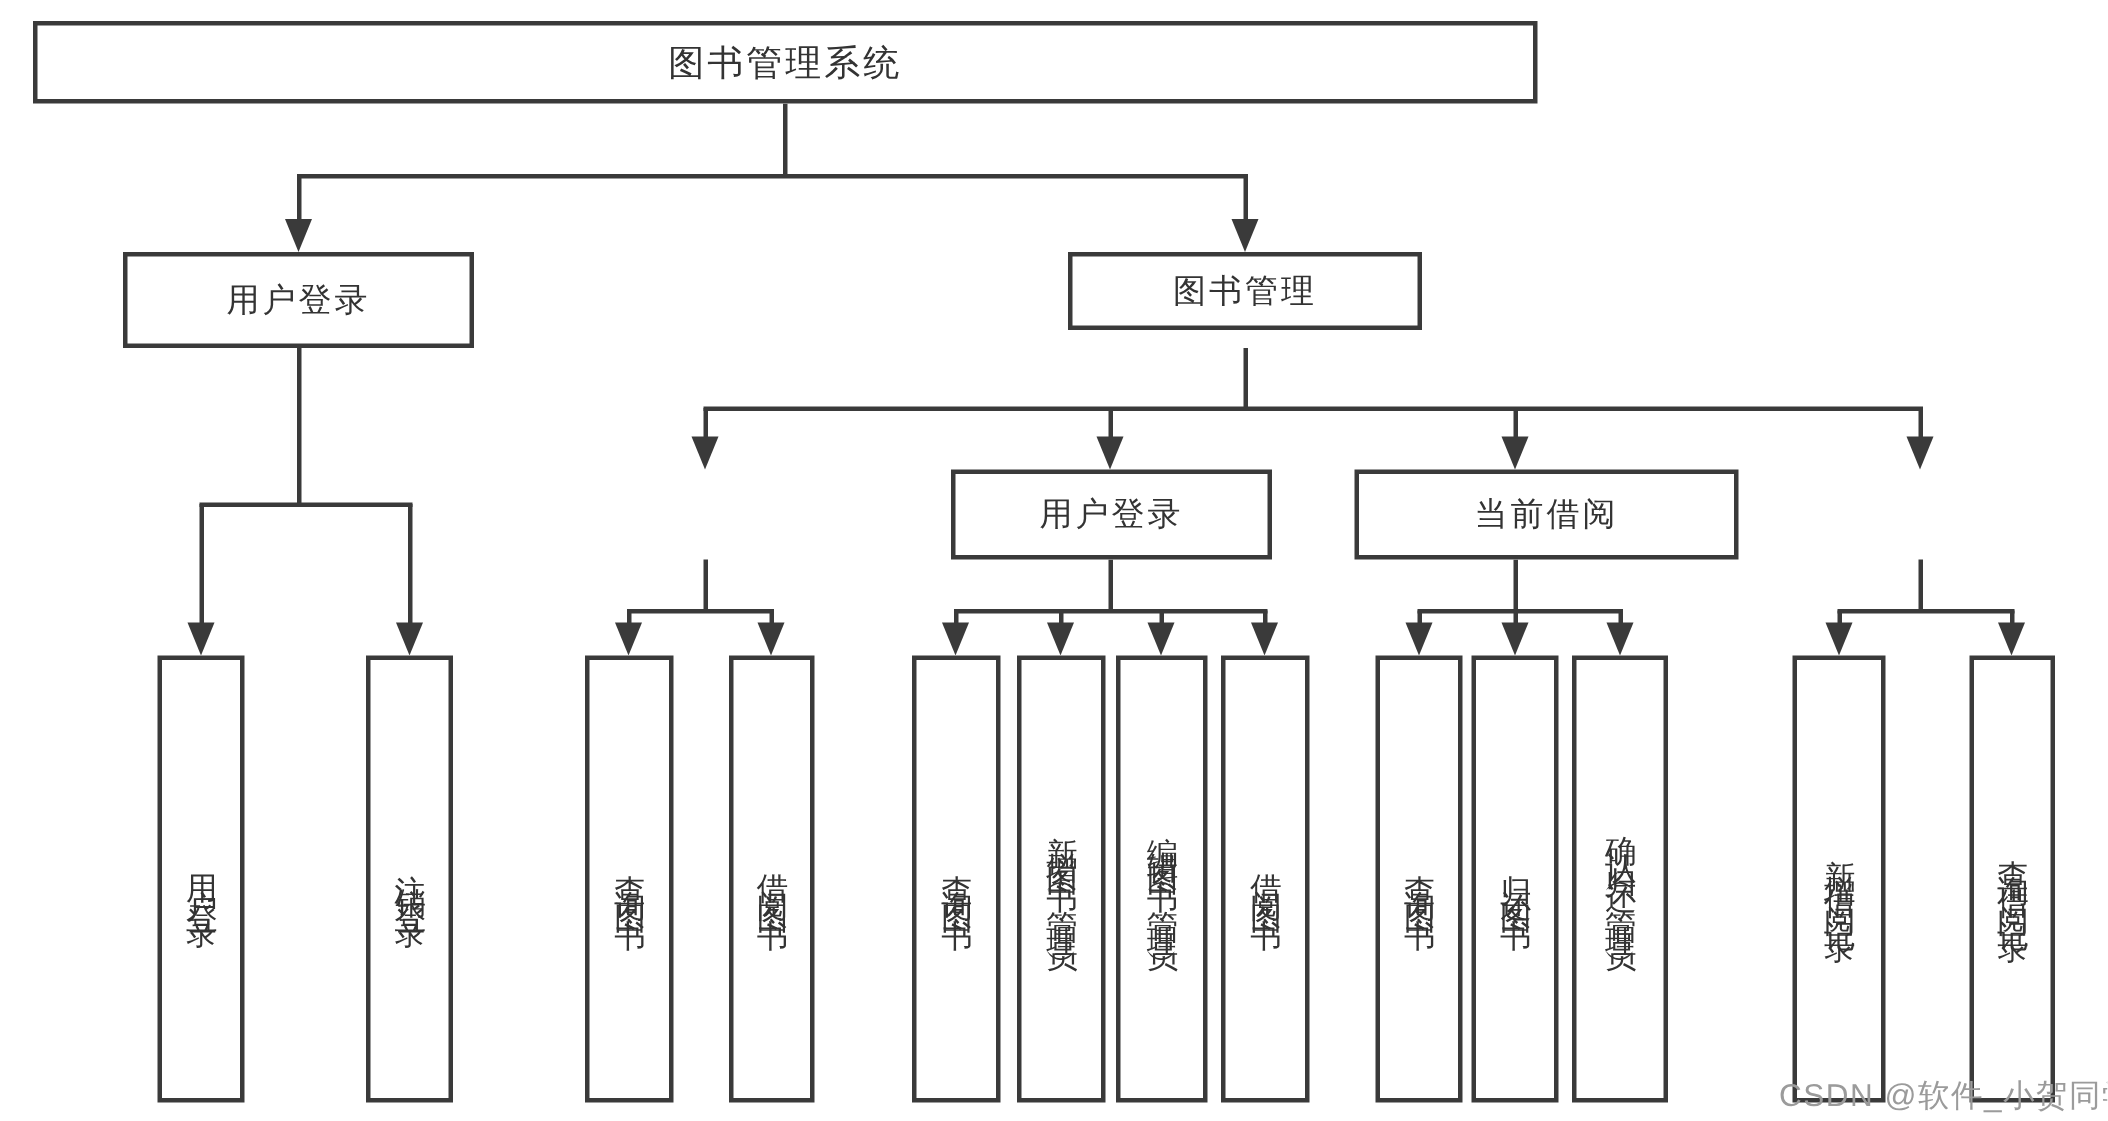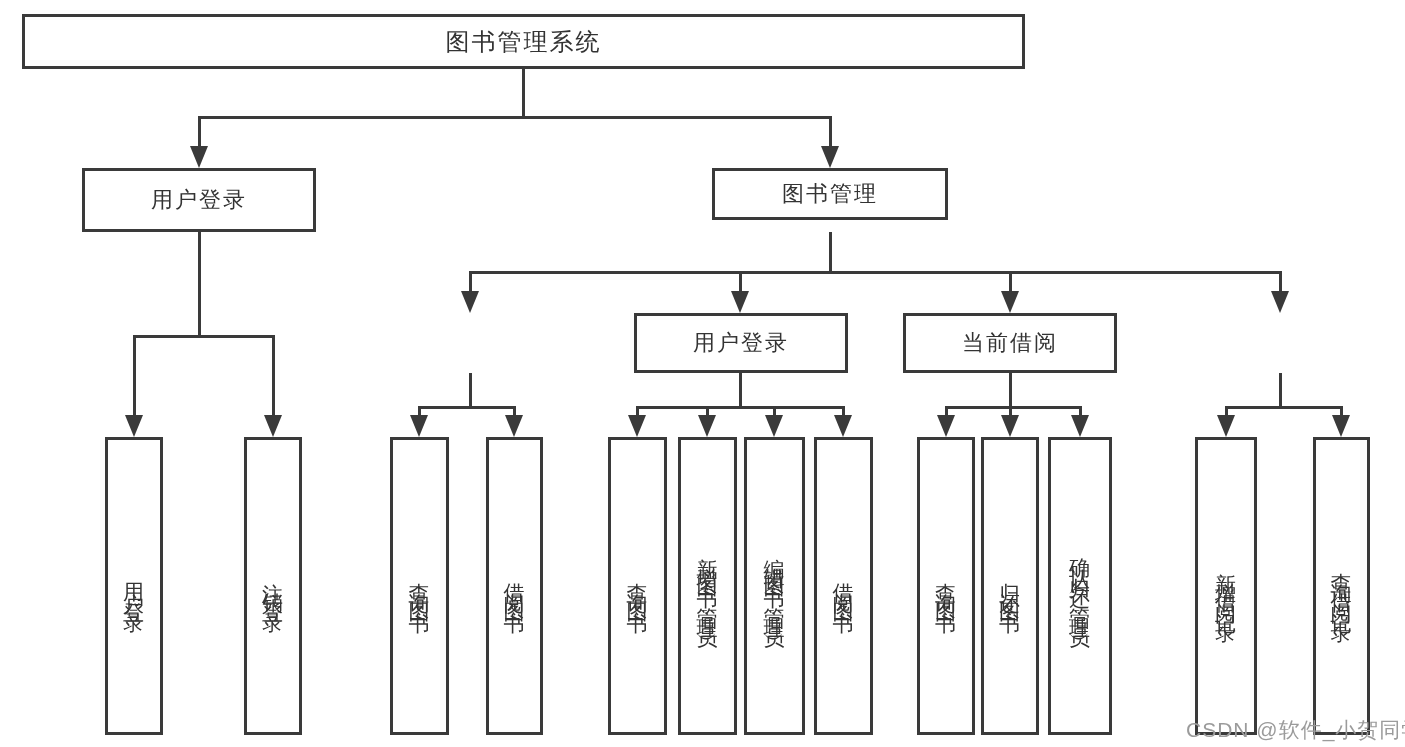--- a/index.html
+++ b/index.html
@@ -74,21 +74,21 @@
   <div class="node h" style="left:82px;top:168px;width:234px;height:64px">
     <span>用户登录</span>
   </div>
   <div class="node h" style="left:712px;top:168px;width:236px;height:52px">
     <span>图书管理</span>
   </div>
 
   <div class="node h" style="left:634px;top:313px;width:214px;height:60px">
     <span>用户登录</span>
   </div>
-  <div class="node h" style="left:903px;top:313px;width:214px;height:60px">
+  <div class="node h" style="left:903px;top:313px;width:256px;height:60px">
     <span>当前借阅</span>
   </div>
 
   <div class="node leaf" style="left:105px;top:437px;width:58px;height:298px">
     <span>用户登录</span>
   </div>
   <div class="node leaf" style="left:244px;top:437px;width:58px;height:298px">
     <span>注销登录</span>
   </div>
 

